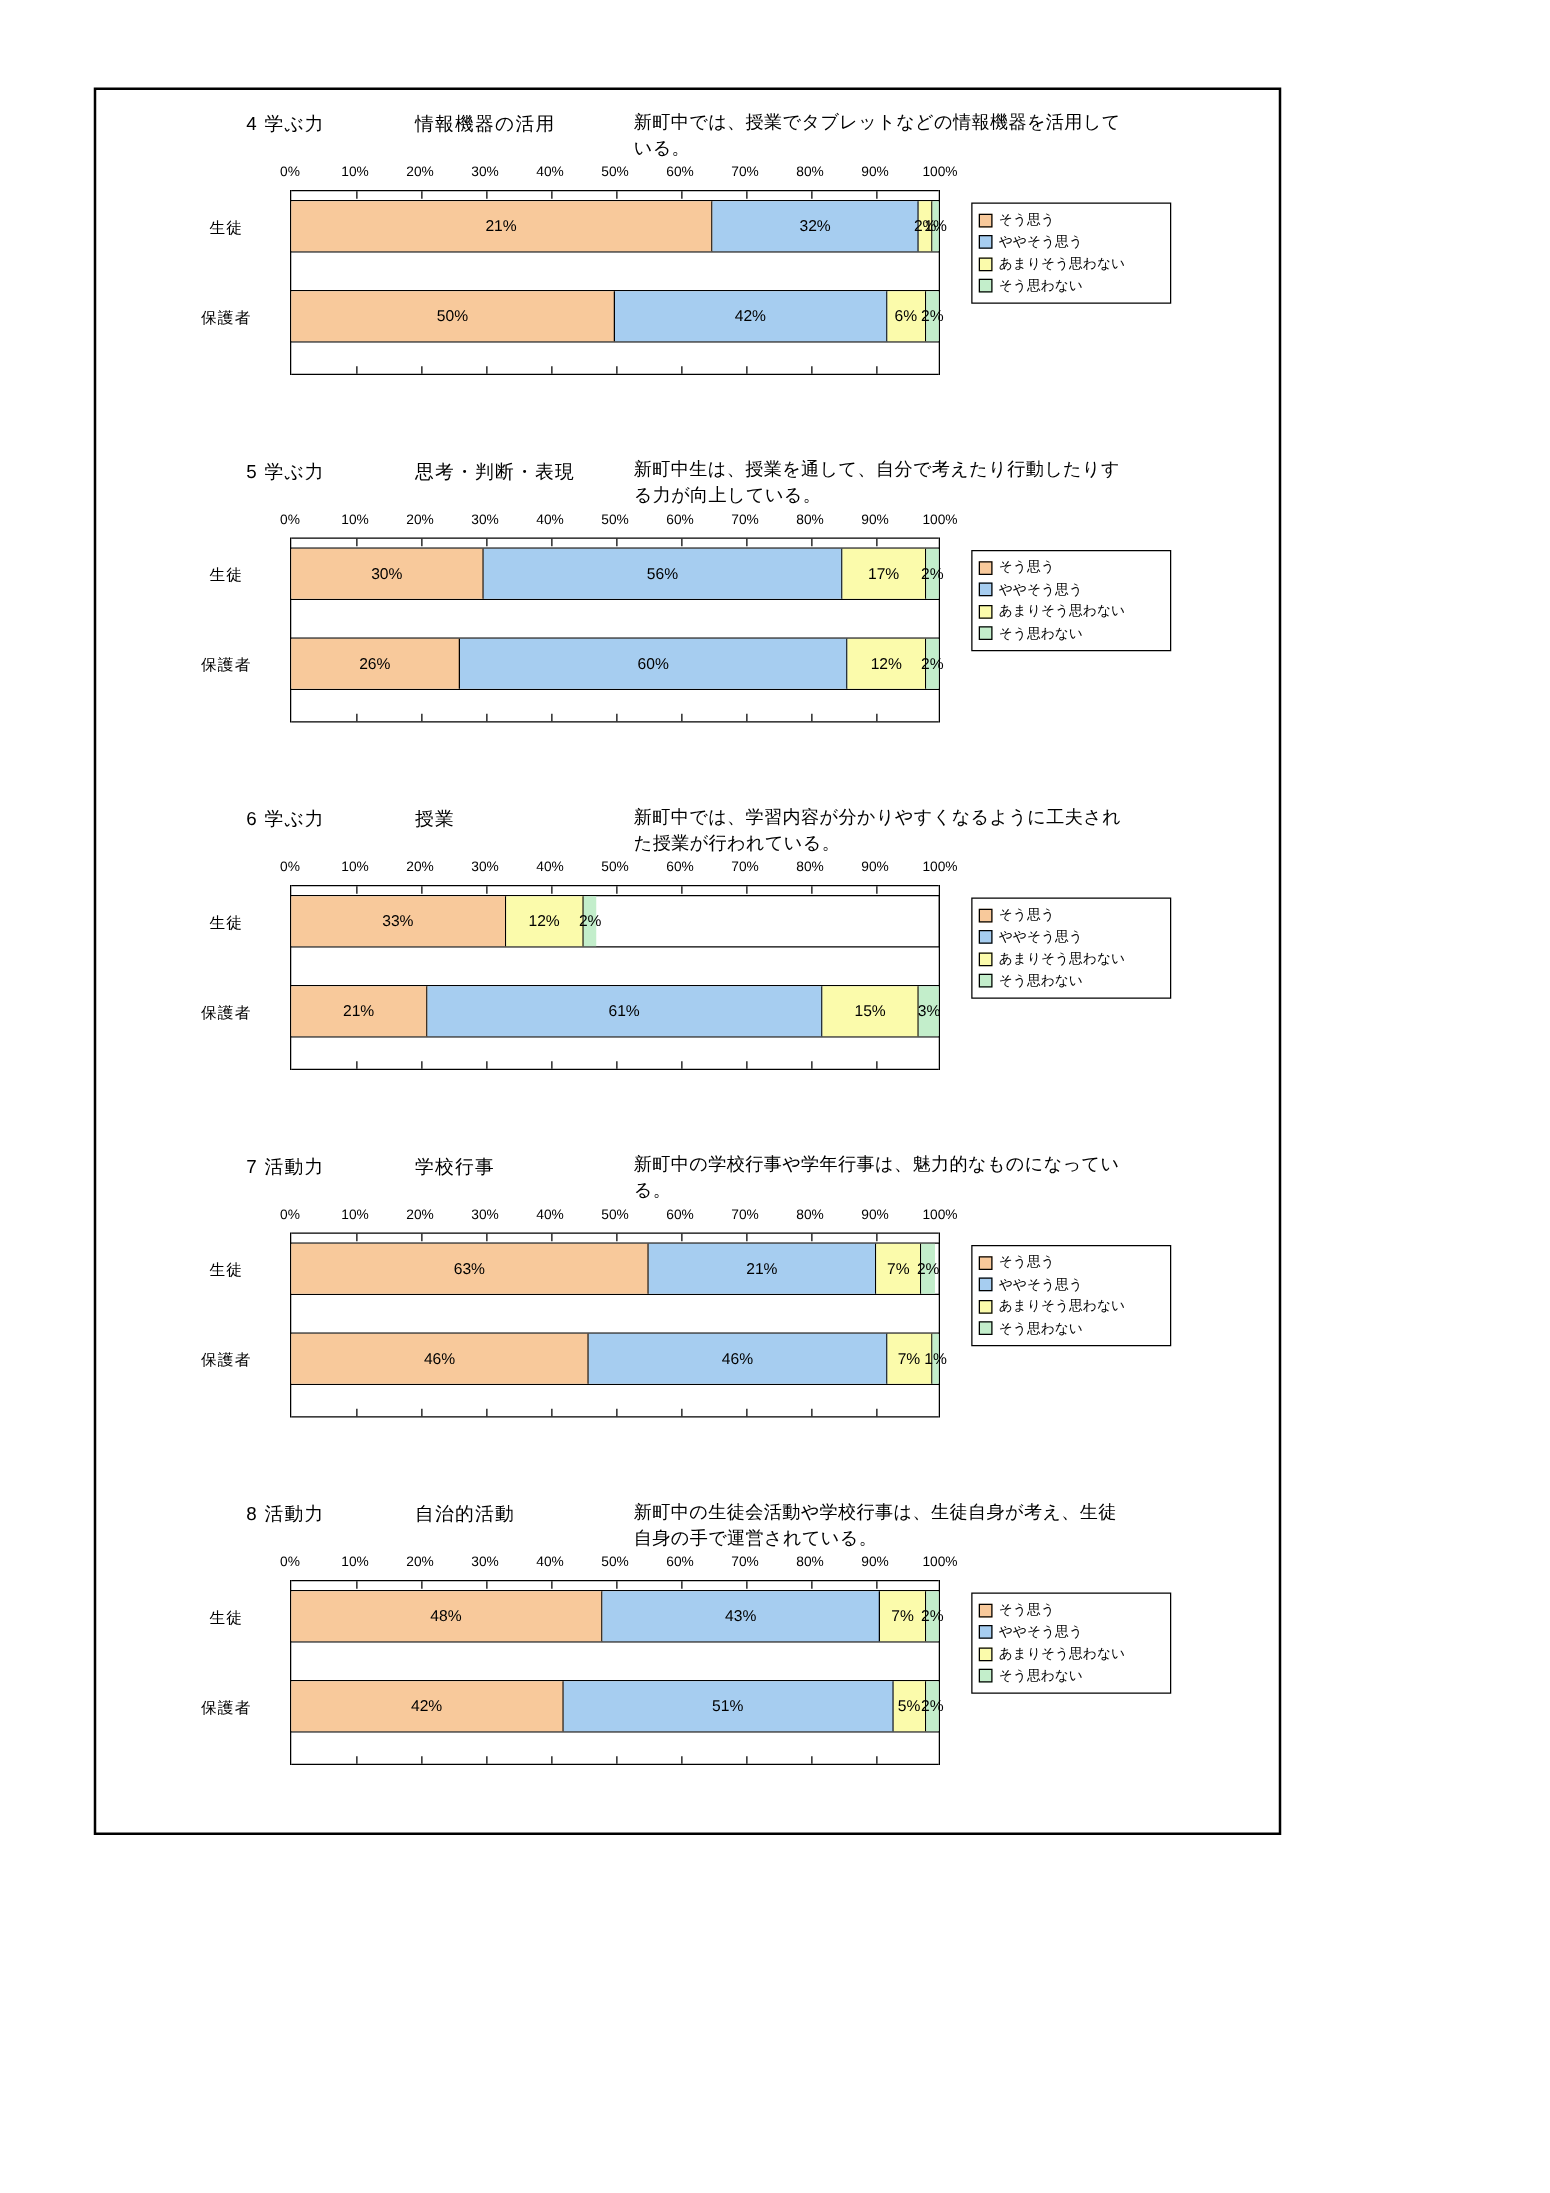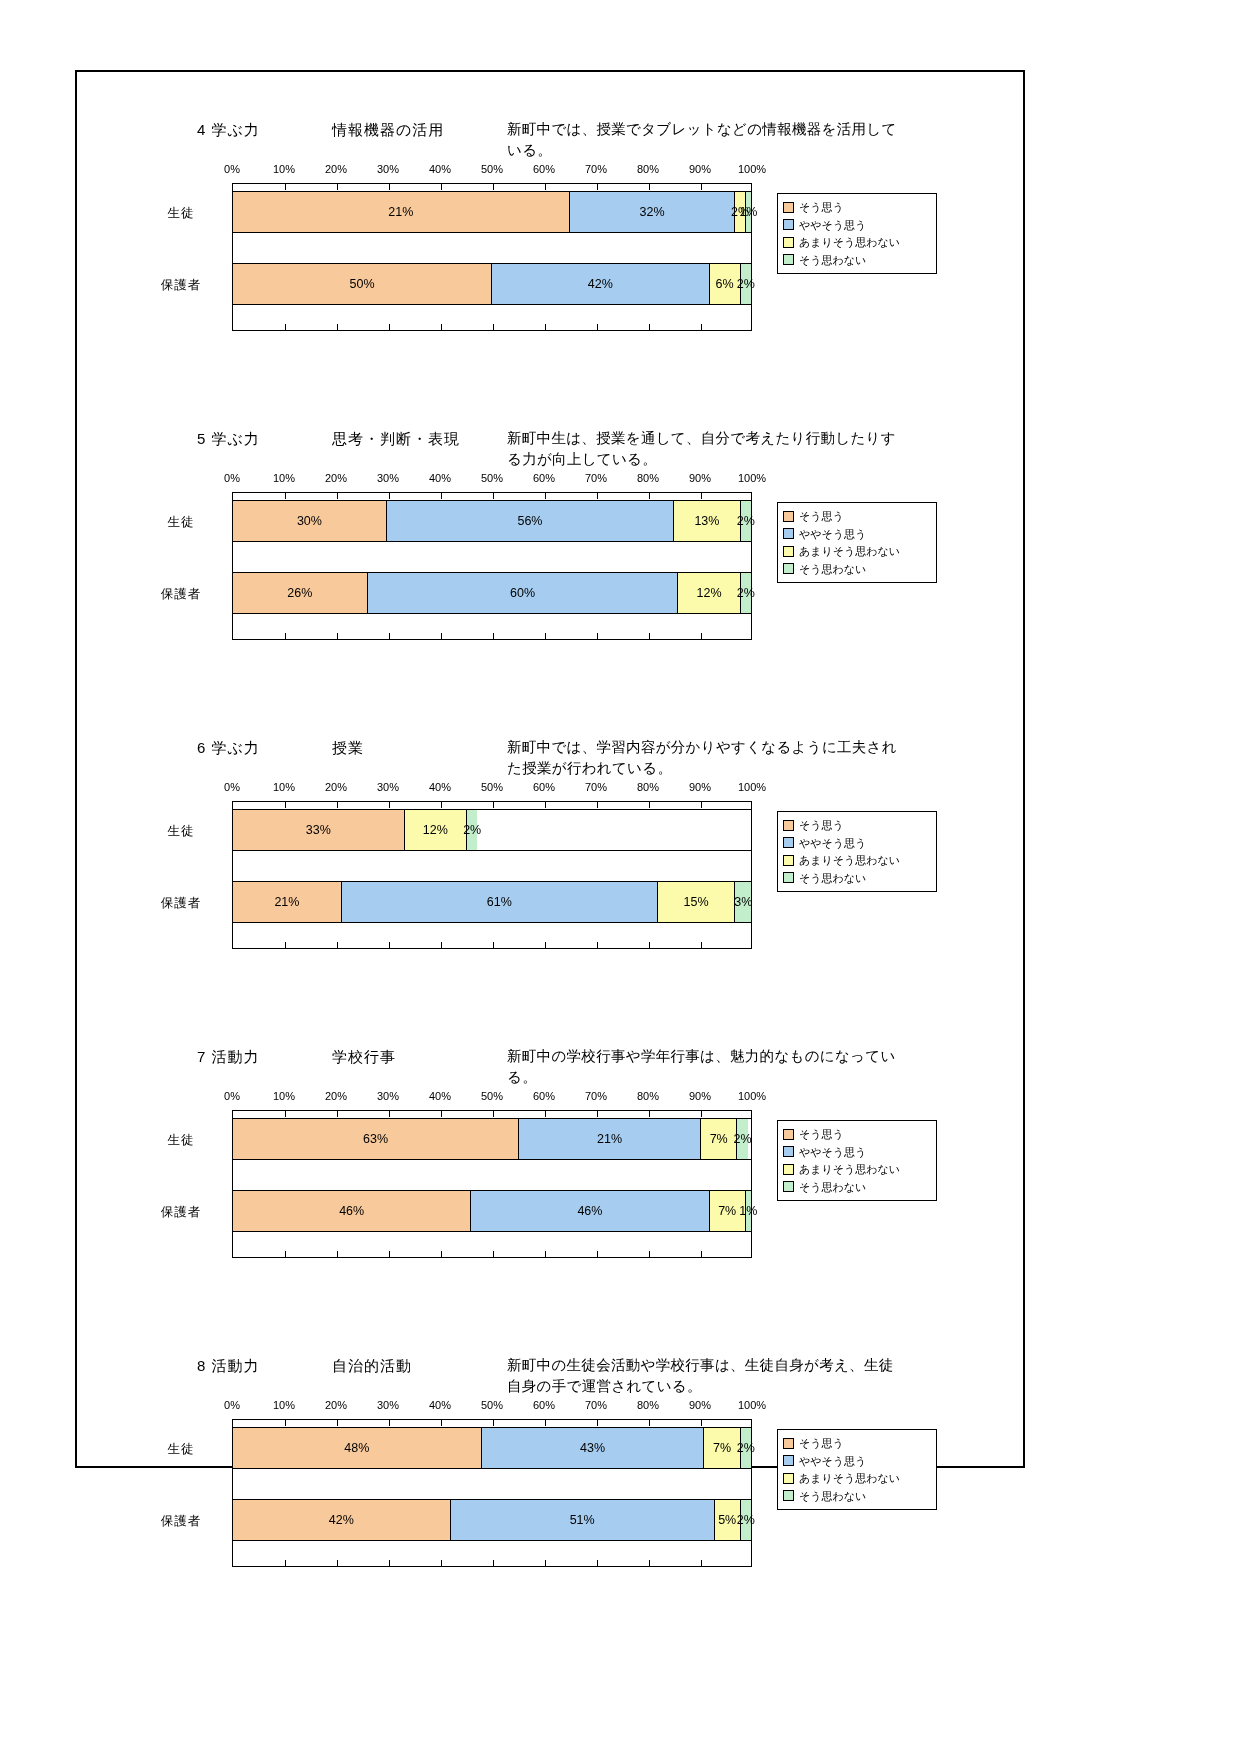--- a/index.html
+++ b/index.html
@@ -20,21 +20,20 @@
     top: 70px;
     width: 950px;
     height: 1398px;
     border: 2px solid #000000;
     box-sizing: border-box;
   }
   .chart-block {
     position: relative;
     width: 100%;
     height: 278px;
-    margin-top: 31px;
   }
   .block-header {
     position: relative;
     height: 60px;
   }
   .hdr-num {
     position: absolute;
     left: 120px;
     top: 18px;
     font-size: 15px;
@@ -312,21 +311,21 @@
             </div>
           </div>
           <div class="row r1">
             <div class="seg" style="width: 156px; background: rgb(248, 201, 155);">
               <span>30%</span>
             </div>
             <div class="seg" style="width: 291.2px; background: rgb(166, 205, 240);">
               <span>56%</span>
             </div>
             <div class="seg" style="width: 67.6px; background: rgb(251, 251, 171);">
-              <span>13%</span>
+              <span>17%</span>
             </div>
             <div class="seg tiny" style="width: 10.4px; background: rgb(195, 238, 203);">
               <span>2%</span>
             </div>
           </div>
           <div class="rowlabel r1">生徒</div>
           <div class="row r2">
             <div class="seg" style="width: 135.2px; background: rgb(248, 201, 155);">
               <span>26%</span>
             </div>

